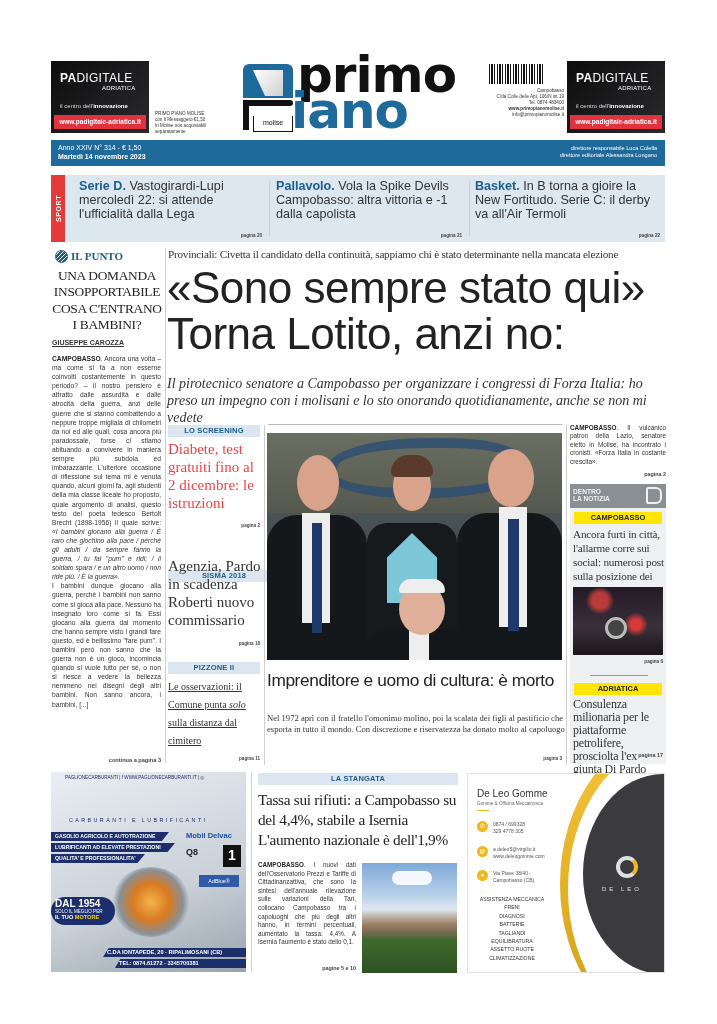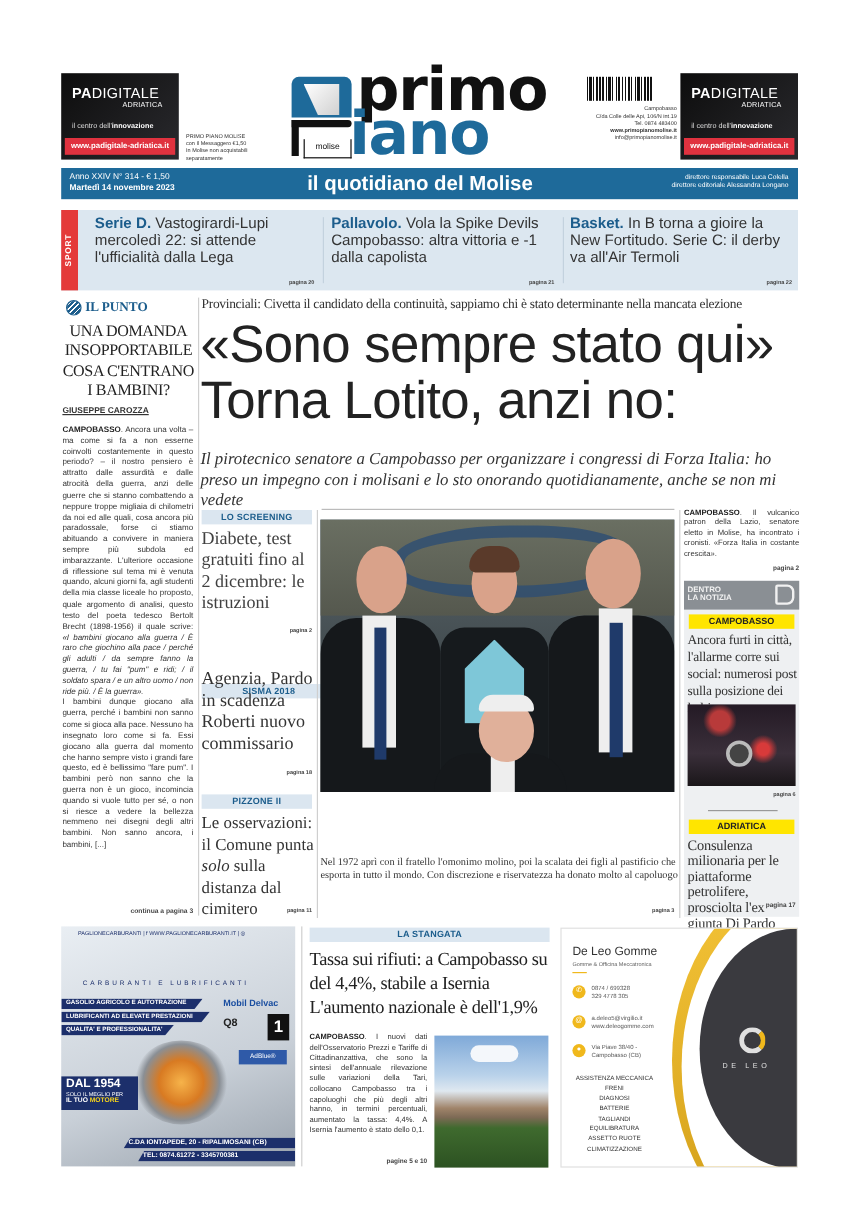--- a/index.html
+++ b/index.html
@@ -102,21 +102,20 @@
   <div class="pa-sub"><span style="margin-left:42px;">ADRIATICA</span></div>
   <div class="pa-tag"><span>il centro dell'</span><b>innovazione</b></div>
   <div class="pa-url">www.padigitale-adriatica.it</div>
 </div>
 
 <div class="abs band" style="left:51px; top:140px; width:614px; height:26px;">
   <div class="abs" style="left:7px; top:4px; font-size:7px; line-height:8.5px;">
     <div>Anno XXIV N° 314 - € 1,50</div>
     <div style="font-weight:bold;">Martedì 14 novembre 2023</div>
   </div>
-  <div class="abs" style="left:205px; top:3px; font-size:17px; font-weight:bold;">il quotidiano del Molise</div>
   <div class="abs" style="right:8px; top:5px; font-size:5.6px; line-height:7px; text-align:right;">
     <div>direttore responsabile Luca Colella</div>
     <div>direttore editoriale Alessandra Longano</div>
   </div>
 </div>
 
 <div class="abs sport-strip" style="left:51px; top:175px; width:614px; height:67px;"></div>
 <div class="abs sport-tag" style="left:51px; top:175px; width:14px; height:67px;">SPORT</div>
 
 <div class="abs sport-item" style="left:79px; top:179px; width:180px;">
@@ -151,29 +150,29 @@
 <div class="vline" style="left:165px; top:248px; height:515px;"></div>
 
 <div class="abs serif" style="left:168px; top:248px; width:500px; font-size:11.2px; color:#333; white-space:nowrap; letter-spacing:-0.25px;">Provinciali: Civetta il candidato della continuità, sappiamo chi è stato determinante nella mancata elezione</div>
 <div class="abs" style="left:167px; top:265px; width:500px; font-size:44px; line-height:46px; color:#222; letter-spacing:-0.5px;">
   <div>«Sono sempre stato qui»</div>
   <div>Torna Lotito, anzi no:</div>
 </div>
 <div class="abs serif" style="left:167px; top:375px; width:500px; font-size:14px; line-height:17px; font-style:italic; color:#333;">Il pirotecnico senatore a Campobasso per organizzare i congressi di Forza Italia: ho preso un impegno con i molisani e lo sto onorando quotidianamente, anche se non mi vedete</div>
 
 <div class="abs label-box" style="left:168px; top:425px; width:92px;">LO SCREENING</div>
-<div class="abs serif" style="left:168px; top:440px; width:94px; font-size:15px; line-height:18px; color:#404040;">Diabete, test gratuiti fino al 2 dicembre: le istruzioni</div>
+<div class="abs serif" style="left:168px; top:440px; width:94px; font-size:15px; line-height:18px; color:#ef4444;">Diabete, test gratuiti fino al 2 dicembre: le istruzioni</div>
 <div class="abs pg" style="left:168px; top:523px; width:92px;">pagina 2</div>
 
 <div class="abs label-box" style="left:168px; top:570px; width:112px;">SISMA 2018</div>
 <div class="abs serif" style="left:168px; top:557px; width:96px; font-size:15px; line-height:18px; color:#333;">Agenzia, Pardo in scadenza Roberti nuovo commissario</div>
 <div class="abs pg" style="left:168px; top:641px; width:92px;">pagina 18</div>
 
 <div class="abs label-box" style="left:168px; top:662px; width:92px;">PIZZONE II</div>
-<div class="abs serif" style="left:168px; top:678px; width:98px; font-size:14px; line-height:18px; color:#333;">
+<div class="abs serif" style="left:168px; top:678px; width:98px; font-size:10px; line-height:18px; color:#333;text-decoration:underline;">
   <span>Le osservazioni: il Comune punta </span><i>solo</i><span> sulla distanza dal cimitero</span>
 </div>
 <div class="abs pg" style="left:168px; top:756px; width:92px;">pagina 11</div>
 
 <div class="vline" style="left:264px; top:425px; height:340px;"></div>
 
 <div class="hline" style="left:268px; top:424px; width:294px; background:#bbb;"></div>
 <div class="abs photo" style="left:267px; top:433px; width:295px; height:227px;">
   <div class="abs" style="left:0; top:0; width:295px; height:80px; background:linear-gradient(180deg,#6a6f62 0%,#55584e 100%);"></div>
   <div class="abs" style="left:60px; top:5px; width:200px; height:60px; border:10px solid #2d4d73; border-radius:50% 40% 50% 40%; opacity:0.8;"></div>
@@ -193,20 +192,21 @@
   <div class="tie" style="left:241px; top:86px; width:11px; height:112px;"></div>
   <div class="head" style="left:221px; top:16px; width:46px; height:58px;"></div>
 
   <div class="suit" style="left:95px; top:195px; width:110px; height:40px;"></div>
   <div class="shirt" style="left:142px; top:190px; width:20px; height:40px;"></div>
   <div class="head" style="left:132px; top:150px; width:46px; height:52px; background:#e0b09a;"></div>
   <div class="abs" style="left:132px; top:146px; width:46px; height:14px; background:#eeeeee; border-radius:20px 20px 4px 4px;"></div>
 </div>
 
 <div class="abs" style="left:267px; top:670px; width:300px; font-size:17.3px; line-height:20px; color:#222; letter-spacing:-0.4px;">
+  <div>Imprenditore e uomo di cultura: è morto</div>
 </div>
 <div class="abs serif" style="left:267px; top:713px; width:300px; font-size:8.6px; line-height:11px; color:#333;">Nel 1972 aprì con il fratello l'omonimo molino, poi la scalata dei figli al pastificio che esporta in tutto il mondo. Con discrezione e riservatezza ha donato molto al capoluogo</div>
 <div class="abs pg" style="left:500px; top:756px; width:62px;">pagina 3</div>
 
 <div class="vline" style="left:566px; top:425px; height:340px;"></div>
 
 <div class="abs body-text" style="left:570px; top:424px; width:96px; font-size:6.4px; line-height:8.4px;">
   <b>CAMPOBASSO</b><span>. Il vulcanico patron della Lazio, senatore eletto in Molise, ha incontrato i cronisti. «Forza Italia in costante crescita».</span>
 </div>
 <div class="abs pg" style="left:600px; top:471px; width:66px; font-size:5.4px;">pagina 2</div>
@@ -234,21 +234,21 @@
   <div class="abs" style="left:14px; top:3px; font-size:4.6px; color:#1c2f6b; white-space:nowrap;">PAGLIONECARBURANTI | f   WWW.PAGLIONECARBURANTI.IT | ◎</div>
   <div class="abs" style="left:18px; top:45px; font-size:5.4px; color:#1c2f6b; letter-spacing:2.4px; white-space:nowrap;">CARBURANTI E LUBRIFICANTI</div>
   <div class="pag-bar" style="left:0; top:60px; width:118px; clip-path:polygon(0 0,100% 0,94% 100%,0 100%);">GASOLIO AGRICOLO E AUTOTRAZIONE</div>
   <div class="pag-bar" style="left:0; top:71px; width:124px; clip-path:polygon(0 0,100% 0,94% 100%,0 100%);">LUBRIFICANTI AD ELEVATE PRESTAZIONI</div>
   <div class="pag-bar" style="left:0; top:82px; width:94px; clip-path:polygon(0 0,100% 0,92% 100%,0 100%);">QUALITA' E PROFESSIONALITA'</div>
   <div class="abs" style="left:135px; top:59px; font-size:7.5px; font-weight:bold; color:#1a4ea0; white-space:nowrap;">Mobil Delvac</div>
   <div class="abs" style="left:135px; top:75px; font-size:9px; font-weight:bold; color:#222;">Q8</div>
   <div class="abs" style="left:172px; top:73px; width:18px; height:22px; background:#111; color:#fff; font-size:14px; font-weight:bold; text-align:center; line-height:20px;">1</div>
   <div class="abs" style="left:148px; top:103px; width:40px; height:12px; background:#2f5aa8; color:#fff; font-size:5.4px; text-align:center; line-height:12px;">AdBlue®</div>
   <div class="abs" style="left:60px; top:95px; width:80px; height:70px; border-radius:50%; background:radial-gradient(circle at 50% 50%,#f6b34a 0%,#d87a22 35%,#8a8f95 60%,transparent 72%);"></div>
-  <div class="abs" style="left:0; top:125px; width:64px; height:28px; background:#1c2f6b; color:#fff; padding:2px 0 0 4px;">
+  <div class="abs" style="left:0; top:125px; width:64px; height:28px; background:#1c2f6b; color:#fff; padding:2px 0 0 4px;border-radius:14px;">
     <div style="font-size:10px; font-weight:bold; line-height:10px;">DAL 1954</div>
     <div style="font-size:4.6px; line-height:5.4px;">SOLO IL MEGLIO PER</div>
     <div style="font-size:5.6px; font-weight:bold; line-height:6px;"><span>IL TUO </span><span style="color:#f5d21b;">MOTORE</span></div>
   </div>
   <div class="pag-bar" style="left:52px; top:176px; width:143px; font-size:5.6px; clip-path:polygon(4% 0,100% 0,100% 100%,0 100%);">C.DA IONTAPEDE, 20 - RIPALIMOSANI (CB)</div>
   <div class="pag-bar" style="left:64px; top:187px; width:131px; font-size:5.6px; clip-path:polygon(4% 0,100% 0,100% 100%,0 100%);">TEL: 0874.61272 - 3345700381</div>
 </div>
 
 <div class="vline" style="left:251px; top:772px; height:200px;"></div>
 

